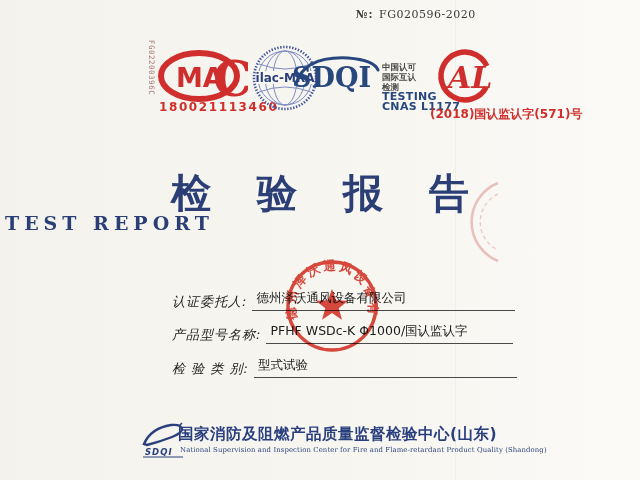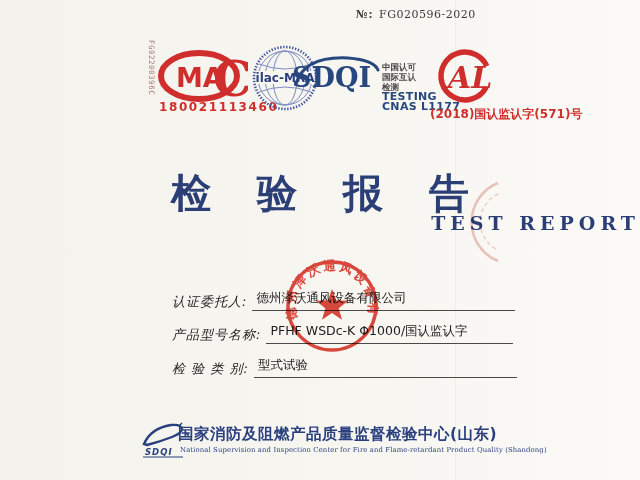--- a/index.html
+++ b/index.html
@@ -28,21 +28,21 @@
   .cnas-swoosh{position:absolute;left:290px;top:50px;width:94px;height:50px;}
   .cnas-side{position:absolute;left:382px;top:62px;line-height:10px;}
   .cnas-side .cn{font-size:8.5px;color:#4a4a4a;font-weight:bold;}
   .cnas-side .en{font-size:11px;color:#27477e;font-weight:bold;letter-spacing:.3px;}
   .cal{left:436px;top:46px;width:58px;height:60px;}
   .cal-caption{position:absolute;left:430px;top:106px;width:96px;font-size:12px;color:#cf2e2c;
     font-weight:bold;white-space:nowrap;}
   
   .title-cn{position:absolute;left:0;top:166px;width:640px;text-align:center;
     font-size:40px;font-weight:bold;color:#2b3f76;letter-spacing:16px;text-indent:16px;}
-  .title-en{position:absolute;left:0;top:212px;width:640px;text-align:right;
+  .title-en{position:absolute;left:0;top:212px;width:640px;text-align:left;
     font-family:"DejaVu Serif",serif;font-size:19px;font-weight:bold;color:#2b3f76;
     letter-spacing:5px;text-indent:5px;}
   
   .field{position:absolute;left:172px;height:22px;white-space:nowrap;}
   .field .lbl{font-size:13px;color:#1c1c1c;letter-spacing:1px;font-style:italic;}
   .field .val{display:inline-block;font-size:12.5px;color:#1c1c1c;
     border-bottom:1.5px solid #4a4a4a;padding:0 4px 3px 4px;vertical-align:bottom;}
   .f1{top:290px;} .f1 .val{width:255px;}
   .f2{top:323px;} .f2 .val{width:239px;}
   .f3{top:357px;} .f3 .val{width:255px;}

